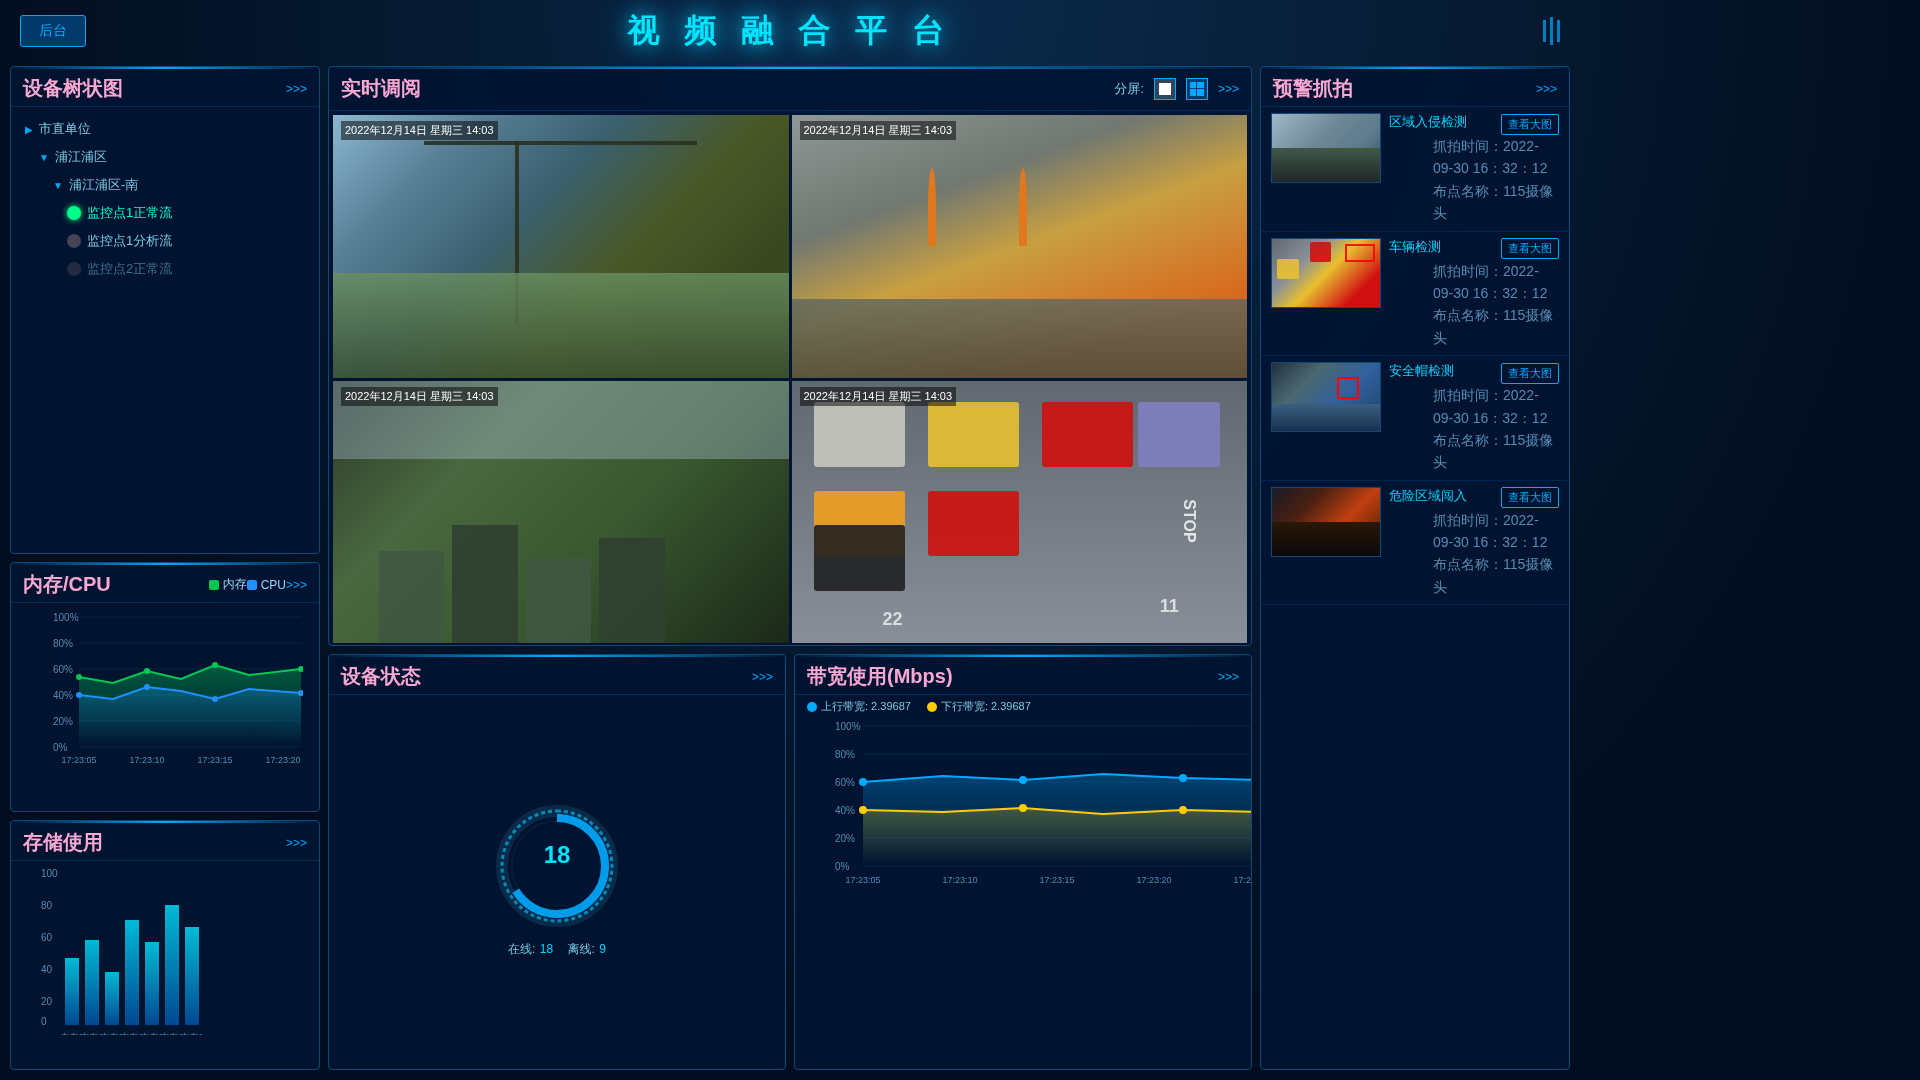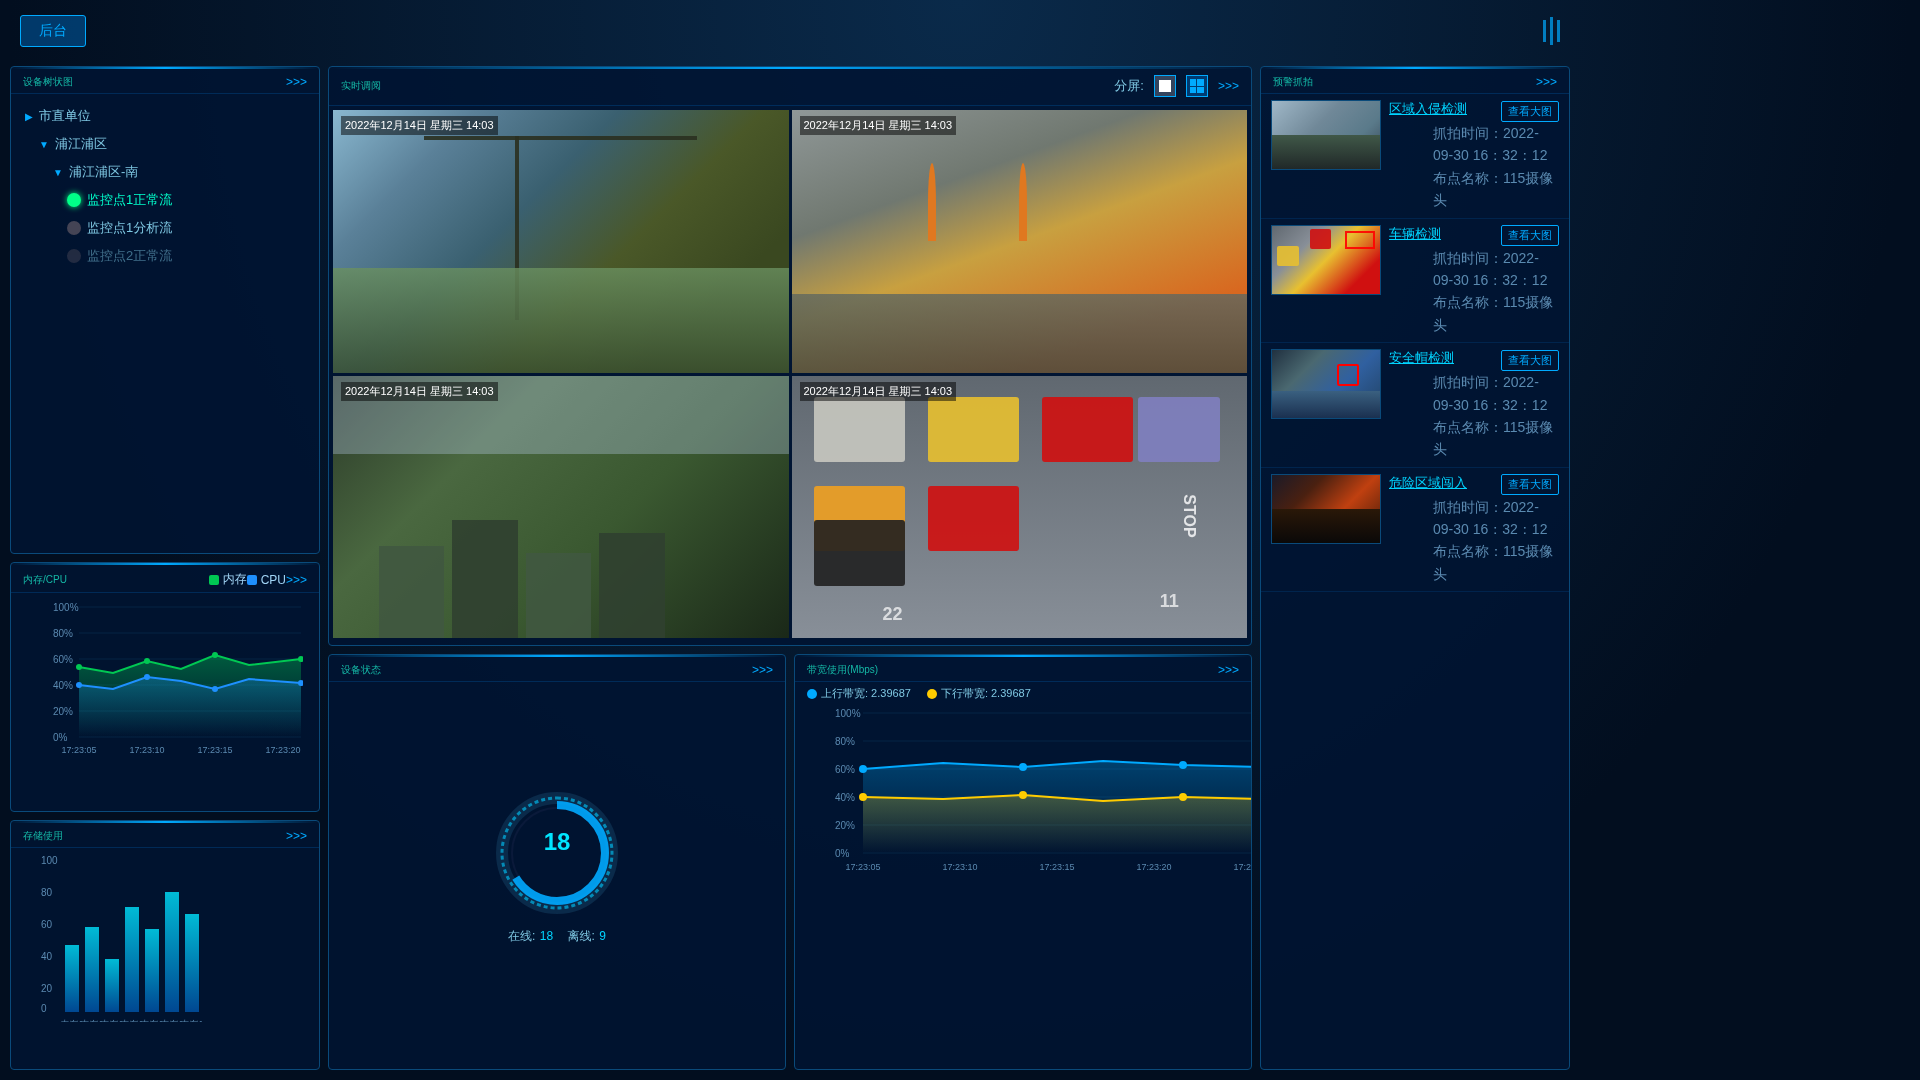--- a/index.html
+++ b/index.html
@@ -66,21 +66,21 @@
       content: '';
       position: absolute; top: 0; left: 0; right: 0; height: 2px;
       background: linear-gradient(90deg, transparent, #00aaff, transparent);
     }
     .panel-header {
       display: flex; align-items: center; justify-content: space-between;
       padding: 8px 12px 4px;
       border-bottom: 1px solid rgba(0,100,180,0.3);
     }
     .panel-title {
-      font-size: 10px; color: #14b8a6; font-weight: normal;
+      font-size: 20px; color: #f9a8d4; font-weight: bold;
     }
     .panel-more {
       font-size: 12px; color: #0af; cursor: pointer;
       display: flex; gap: 2px;
     }
 
     
     .left-col {
       display: flex; flex-direction: column; gap: 8px;
       grid-row: 1 / 3;
@@ -166,21 +166,21 @@
     .alert-panel { flex: 1; overflow: hidden; }
     .alert-item {
       display: flex; gap: 8px; padding: 6px 10px;
       border-bottom: 1px solid rgba(0,60,120,0.4);
     }
     .alert-thumb {
       width: 110px; height: 70px; flex-shrink: 0;
       border: 1px solid #0a4a7a; position: relative; overflow: hidden;
     }
     .alert-info { flex: 1; }
-    .alert-title { font-size: 13px; color: #00d4ff; margin-bottom: 4px; text-decoration: underline; }
+    .alert-title { font-size: 13px; color: #00d4ff; margin-bottom: 4px; }
     .alert-meta { font-size: 14px; color: #5a8ab0; line-height: 1.6; margin-left: 44px; }
     .alert-view-btn {
       font-size: 11px; color: #0af; cursor: pointer;
       border: 1px solid #0af; padding: 2px 6px; border-radius: 2px;
       white-space: nowrap; height: fit-content;
     }
     .alert-header-row {
       display: flex; align-items: center; justify-content: space-between; width: 100%;
     }
 
@@ -194,20 +194,21 @@
     
     .thumb-construction { background: linear-gradient(135deg, #a0b8c8 0%, #607888 50%, #304050 100%); }
   </style>
 </head>
 <body>
 
 <div class="page-wrapper">
 
   <div class="header">
     <button class="header-btn">后台</button>
+    <span class="header-title">视 频 融 合 平 台</span>
 
     <div style="display:flex;gap:4px;align-items:center;opacity:0.7">
       <div style="width:3px;height:22px;background:#0af"></div>
       <div style="width:3px;height:28px;background:#0af"></div>
       <div style="width:3px;height:22px;background:#0af"></div>
     </div>
   </div>
 
   <div class="main-content">
 

